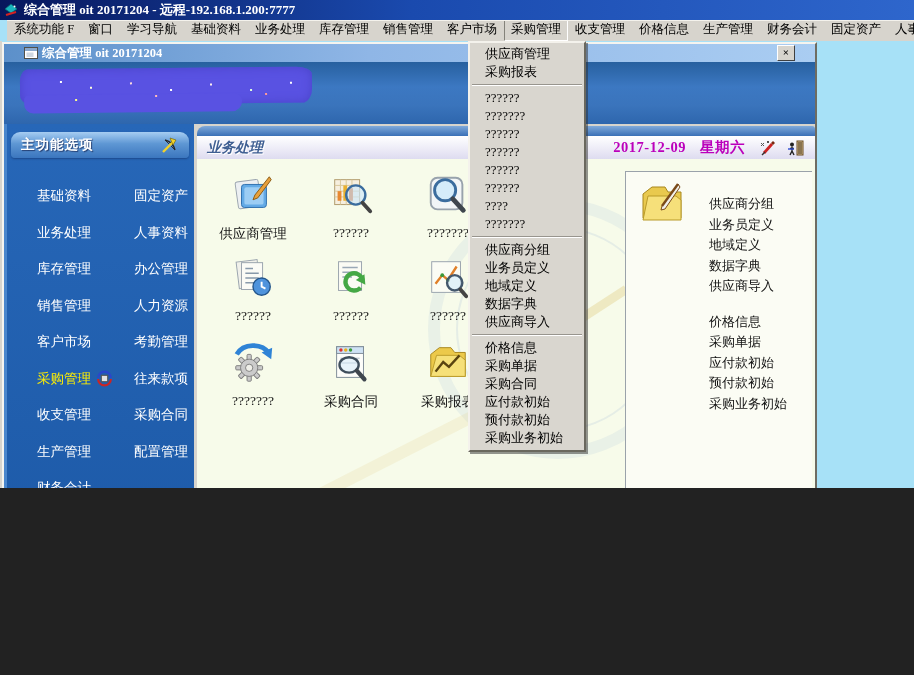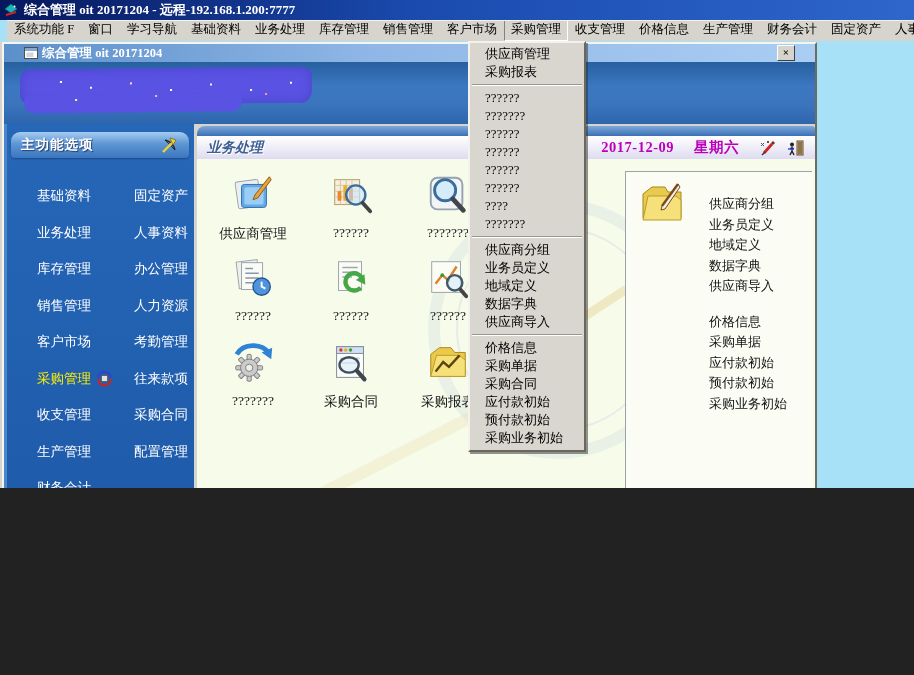--- a/index.html
+++ b/index.html
@@ -60,21 +60,21 @@
   .sb-cell.active{color:#ffee00;}
 
   
   .main{flex:1;display:flex;flex-direction:column;min-width:0;position:relative;}
   .mh-bar{height:10px;flex:none;margin:2px 0 0 3px;border-radius:8px 3px 0 0;
     background:linear-gradient(180deg,#7fa9da,#3a70b6);}
   .mh-strip{height:23px;flex:none;margin-left:3px;display:flex;align-items:center;
     padding:0 10px;background:linear-gradient(180deg,#ffffff,#dedcf0);}
   .sec-title{color:#3f5f92;font-weight:bold;font-style:italic;font-size:14px;
     text-shadow:1px 1px 0 #fff;}
-  .date-cluster{margin-left:auto;display:flex;align-items:center;gap:20px;}
+  .date-cluster{margin-left:auto;display:flex;align-items:center;gap:14px;}
   .date-txt{color:#bb00bb;font-weight:bold;font-size:14.5px;letter-spacing:.5px;}
   .hicons{display:flex;gap:10px;align-items:center;}
 
   .body{flex:1;margin-left:3px;position:relative;background:#f7fbea;overflow:hidden;}
   .wmark{position:absolute;left:231px;top:40px;width:260px;height:260px;border-radius:50%;
     border:12px solid rgba(120,155,205,.10);box-sizing:border-box;pointer-events:none;}
   .wmark::before{content:"";position:absolute;inset:16px;border-radius:50%;
     border:2px solid rgba(120,155,205,.14);}
   .wmark::after{content:"";position:absolute;left:30px;top:120px;width:170px;height:9px;
     background:rgba(215,185,90,.28);transform:rotate(-33deg);}

